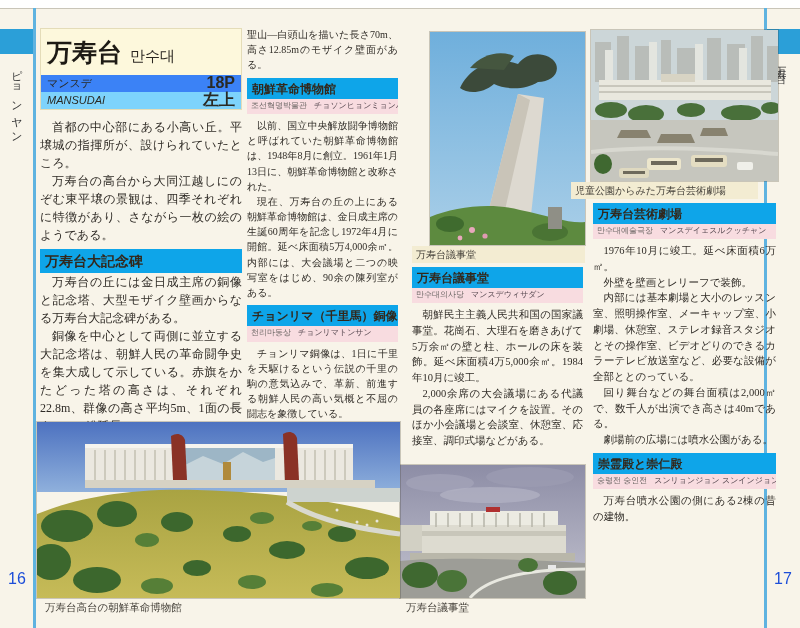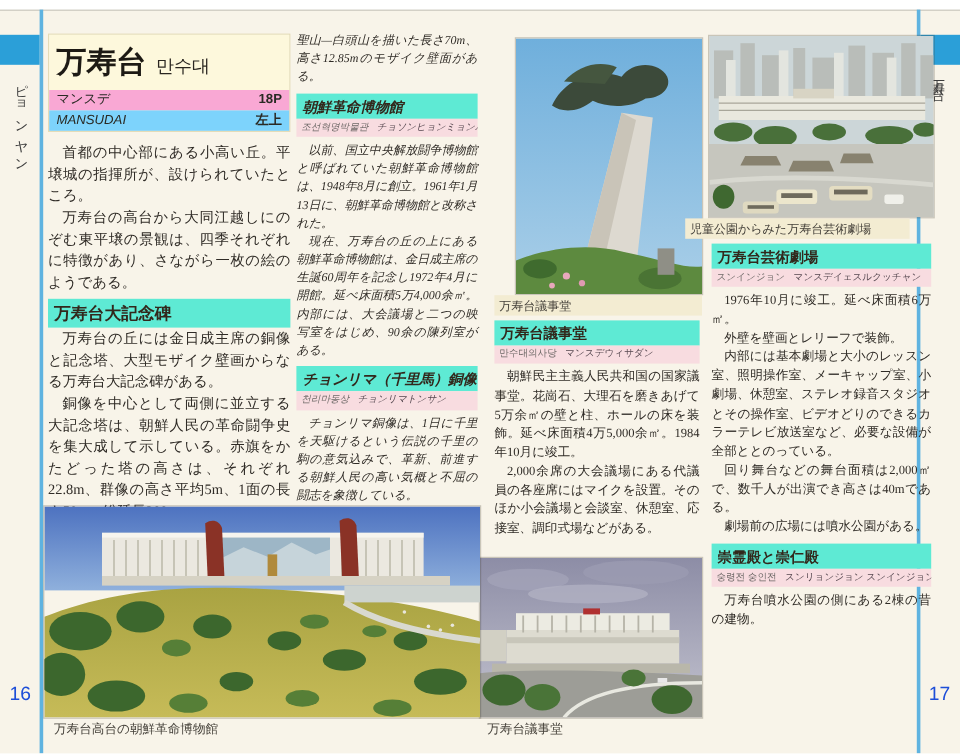--- a/index.html
+++ b/index.html
@@ -12,38 +12,38 @@
   .tab-block{position:absolute;width:33px;height:25px;background:#2b9fd8;}
   .tab-block.l{left:0;top:29px;} .tab-block.r{left:767px;top:29px;}
   .vtext{position:absolute;writing-mode:vertical-rl;font-family:"Liberation Sans","DejaVu Sans",sans-serif;
          font-size:11px;color:#3c3c3c;letter-spacing:3px;}
   .pagenum{position:absolute;font-family:"Liberation Sans","DejaVu Sans",sans-serif;font-size:16px;color:#1d4ed8;}
 
   .col{position:absolute;}
   .col p{margin:0;text-align:justify;}
   .ind{text-indent:1em;}
   .body1{font-size:12px;line-height:1.5;}
-  .body2{font-size:10px;line-height:1.52;font-style:italic;}
+  .body2{font-size:10px;line-height:1.52;}
   .body3{font-size:10.5px;line-height:1.5;}
 
-  .sec-head{background:#5eead4;font-family:"Liberation Sans","DejaVu Sans",sans-serif;font-weight:bold;
+  .sec-head{background:#0ea5e9;font-family:"Liberation Sans","DejaVu Sans",sans-serif;font-weight:bold;
             color:#32281c;padding:2px 5px 1px;white-space:nowrap;}
   .sec-head.big{font-size:14px;} .sec-head.sm{font-size:12px;}
   .pron{background:#f8dce0;font-family:"Liberation Sans","DejaVu Sans",sans-serif;font-size:8px;
         color:#6f6a68;padding:1px 4px 2px;white-space:nowrap;overflow:hidden;margin-bottom:4px;}
   .pron .kana{color:#564850;margin-left:7px;}
 
   .title-box{border:1px solid #e4dcb8;margin-bottom:8px;}
   .tb-top{background:#fdf8dc;padding:5px 6px 3px;display:flex;align-items:baseline;gap:8px;}
   .tb-ja{font-family:"Liberation Sans","DejaVu Sans",sans-serif;font-weight:bold;font-size:25px;color:#1d1a14;}
   .tb-ko{font-size:15px;color:#2a2620;}
   .tb-row{display:flex;justify-content:space-between;align-items:center;padding:1px 6px;
           font-family:"Liberation Sans","DejaVu Sans",sans-serif;font-size:11px;color:#2a2a24;height:15px;}
-  .tb-mid{background:#f9a8d4;} .tb-bot{background:#7dd3fc;}
-  .tb-ref{font-weight:bold;font-size:11px;}
+  .tb-mid{background:#3b82f6;} .tb-bot{background:#7dd3fc;}
+  .tb-ref{font-weight:bold;font-size:16px;}
   .romaji{font-style:italic;}
 
   .photo{position:absolute;outline:1px solid rgba(60,55,40,.25);}
   .photo svg{display:block;}
   .caption-bar{background:#f3ecd2;color:#45413a;font-family:"Liberation Sans","DejaVu Sans",sans-serif;
                font-size:10px;padding:2px 4px 1px;white-space:nowrap;overflow:hidden;}
   .caption-floor{position:absolute;color:#45413a;font-family:Liberation Mono, monospace;font-size:10.5px;}
   .gap{height:5px;}
 </style>
 </head>
@@ -230,21 +230,21 @@
           <rect x="32" y="141" width="22" height="3"></rect>
       </g>
       <ellipse cx="12" cy="134" rx="9" ry="10" fill="#3f6830"></ellipse>
     </svg>
   </div>
   <div class="abs caption-bar" style="left:571px;top:182px;width:179px;">児童公園からみた万寿台芸術劇場</div>
 
   <div class="col body3" style="left:593px;top:203px;width:183px;">
     <div class="sec-head sm">万寿台芸術劇場</div>
     <div class="pron">
-      <span class="ko">スンインジョン</span><span class="kana">マンスデイェスルクッチャン</span>
+      <span class="ko">만수대예술극장</span><span class="kana">マンスデイェスルクッチャン</span>
     </div>
     <p class="ind">1976年10月に竣工。延べ床面積6万㎡。</p>
     <p class="ind">外壁を壁画とレリーフで装飾。</p>
     <p class="ind">内部には基本劇場と大小のレッスン室、照明操作室、メーキャップ室、小劇場、休憩室、ステレオ録音スタジオとその操作室、ビデオどりのできるカラーテレビ放送室など、必要な設備が全部ととのっている。</p>
     <p class="ind">回り舞台などの舞台面積は2,000㎡で、数千人が出演でき高さは40mである。</p>
     <p class="ind">劇場前の広場には噴水公園がある。</p>
     <div class="gap"></div>
     <div class="sec-head sm">崇霊殿と崇仁殿</div>
     <div class="pron">
       <span class="ko">숭령전 숭인전</span><span class="kana">スンリョンジョン スンインジョン</span>

